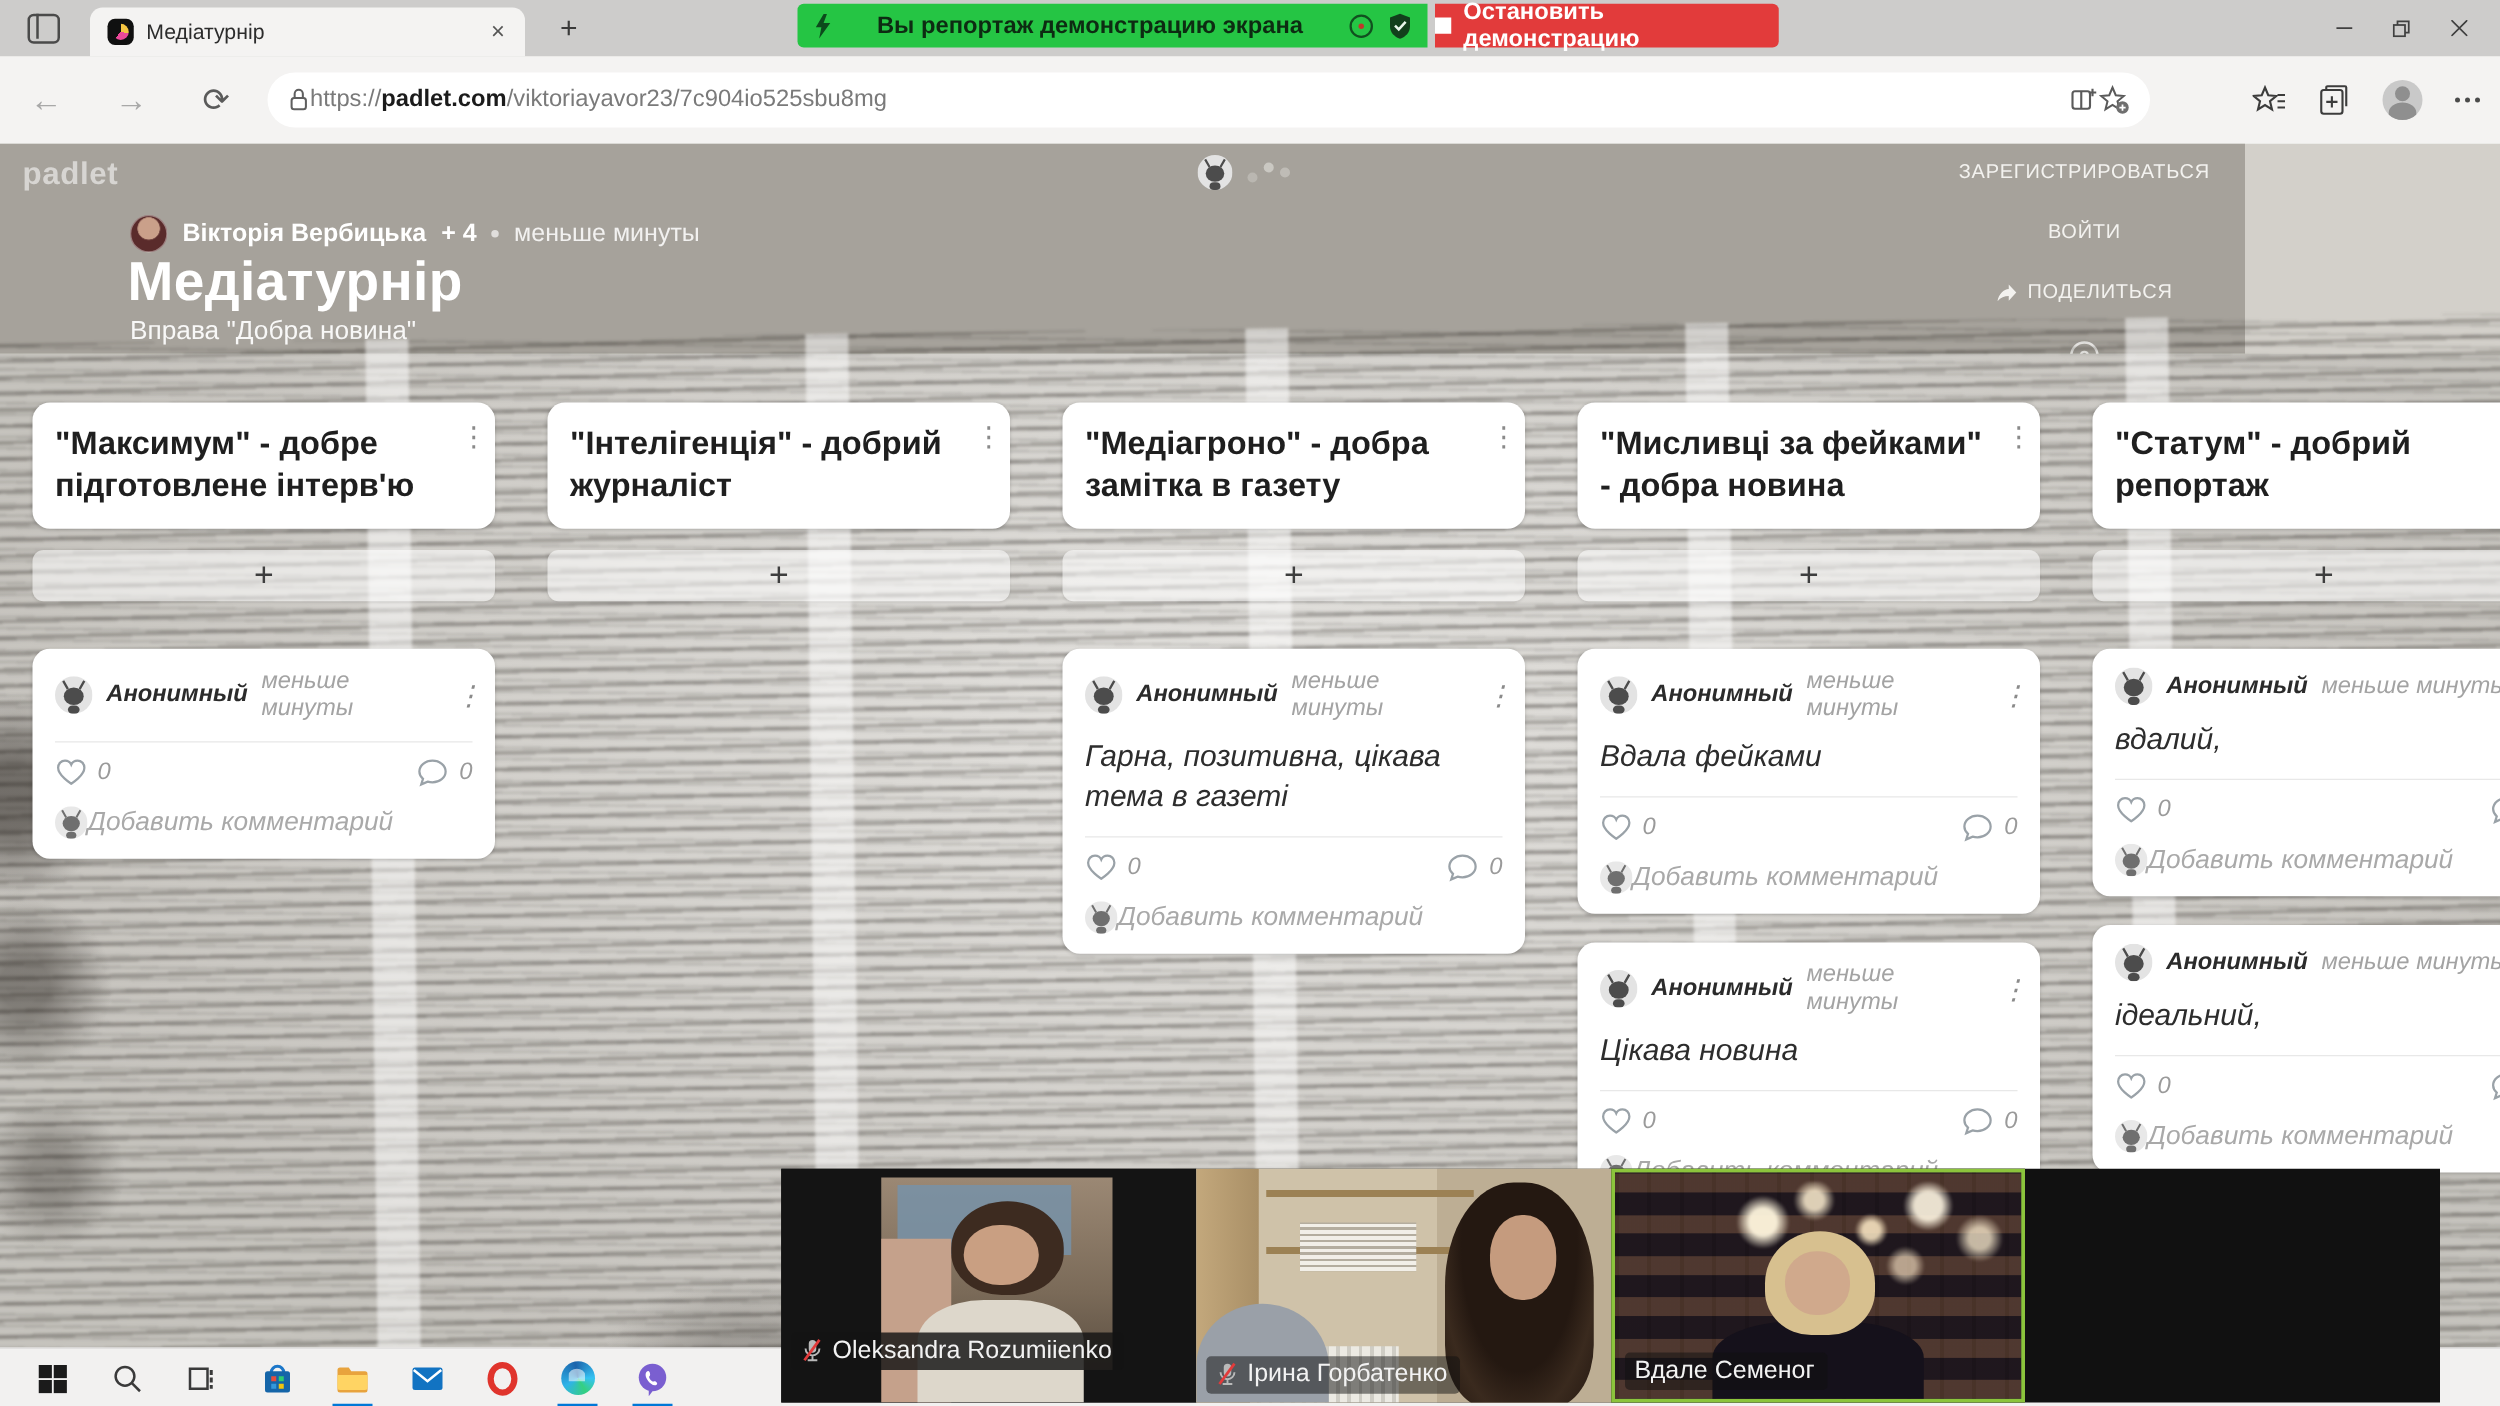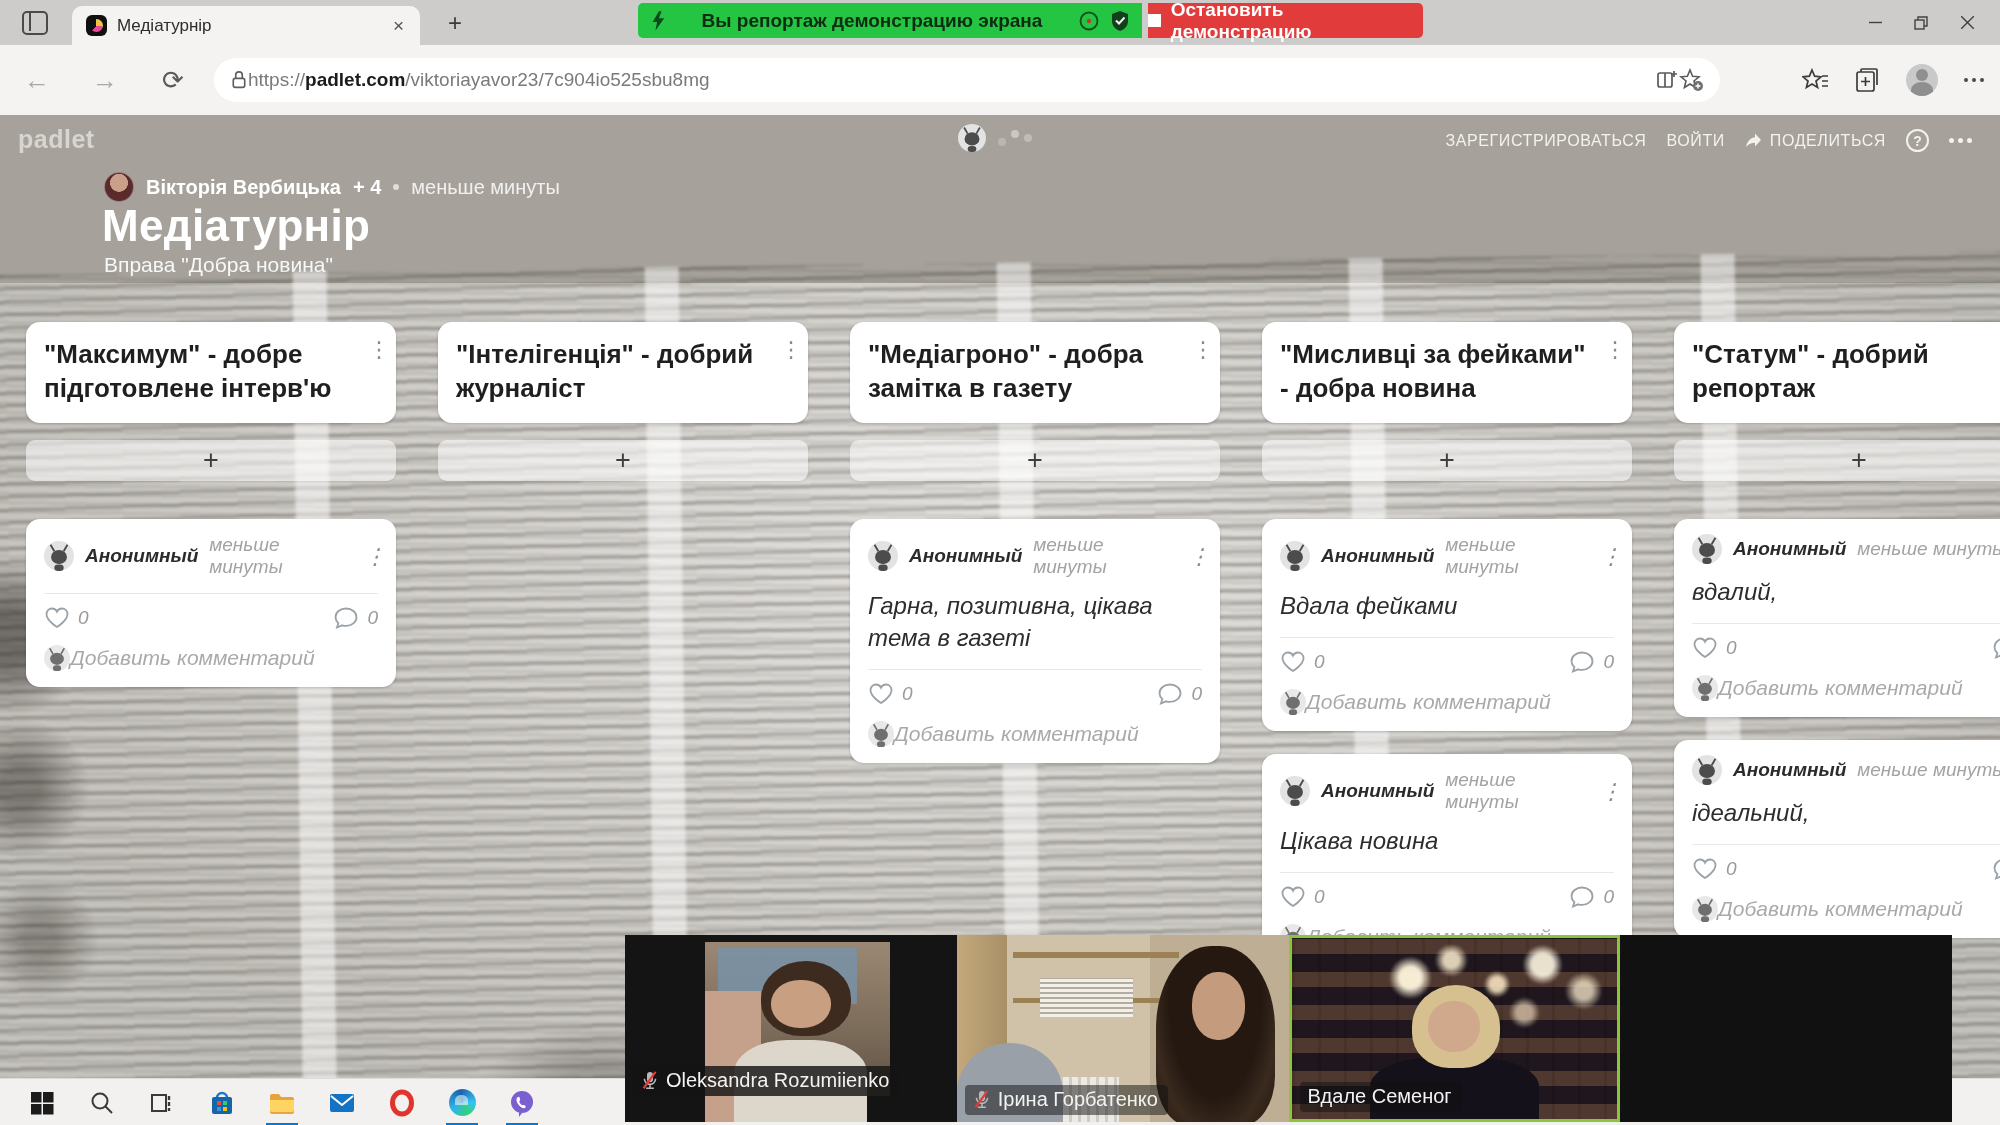--- a/index.html
+++ b/index.html
@@ -34,29 +34,29 @@
   .addr .url { font-size:19px; color:#7a7a7a; flex:1; white-space:nowrap; overflow:hidden; }
   .addr .url b { color:#1b1b1b; font-weight:bold; }
   .tb-right { position:absolute; right:16px; top:13px; height:44px; display:flex; align-items:center; gap:26px; }
   .avatar-btn { width:32px; height:32px; border-radius:50%; background:#c9c9c9; position:relative; overflow:hidden; }
   .avatar-btn::before { content:""; position:absolute; left:10px; top:5px; width:12px; height:12px; border-radius:50%; background:#8f8f8f; }
   .avatar-btn::after { content:""; position:absolute; left:5px; top:18px; width:22px; height:16px; border-radius:50% 50% 0 0; background:#8f8f8f; }
   .dots3 { display:flex; gap:4px; }
   .dots3 i { width:4px; height:4px; border-radius:50%; background:#4a4a4a; }
 
   
-  .p-header { position:absolute; left:0; top:115px; width:2000px; height:168px; background:#a6a29b; color:#fff; }
+  .p-header { position:absolute; left:0; top:115px; width:1796px; height:168px; background:#a6a29b; color:#fff; }
   .p-logo { position:absolute; left:18px; top:10px; font-size:25px; font-weight:bold; color:rgba(255,255,255,.55); letter-spacing:.5px; }
   .presence { position:absolute; left:958px; top:9px; display:flex; align-items:center; gap:12px; }
   .presence .pv { width:28px; height:28px; }
   .presence .pd { display:flex; gap:5px; }
   .presence .pd i { width:8px; height:8px; border-radius:50%; background:#cac8c2; }
   .presence .pd i:nth-child(1){ opacity:.55; margin-top:8px;}
   .presence .pd i:nth-child(3){ opacity:.7; margin-top:4px;}
-  .p-nav { position:absolute; right:28px; top:14px; display:flex; align-items:center; gap:20px; }
+  .p-nav { position:absolute; right:28px; top:14px; display:flex; align-items:center; gap:30px;flex-direction:column; }
   .p-nav .lnk { font-size:16px; letter-spacing:.6px; color:#f3f2ef; white-space:nowrap; }
   .p-nav .with-ico { display:flex; align-items:center; gap:8px; }
   .help-ico { width:23px; height:23px; border:2px solid #f3f2ef; border-radius:50%; font-size:14px; font-weight:bold; text-align:center; line-height:20px; color:#f3f2ef; }
   .hdots { display:flex; gap:4px; }
   .hdots i { width:5px; height:5px; border-radius:50%; background:#f3f2ef; }
   .author-row { position:absolute; left:104px; top:57px; display:flex; align-items:center; gap:12px; font-size:20px; }
   .author-av { width:30px; height:30px; border-radius:50%; background:radial-gradient(circle at 50% 35%, #caa08a 0 38%, #5a2b2b 40%); border:1px solid rgba(255,255,255,.4); }
   .author-name { font-weight:bold; }
   .author-extra { font-weight:bold; }
   .dot-sep { width:6px; height:6px; border-radius:50%; background:rgba(255,255,255,.65); }

